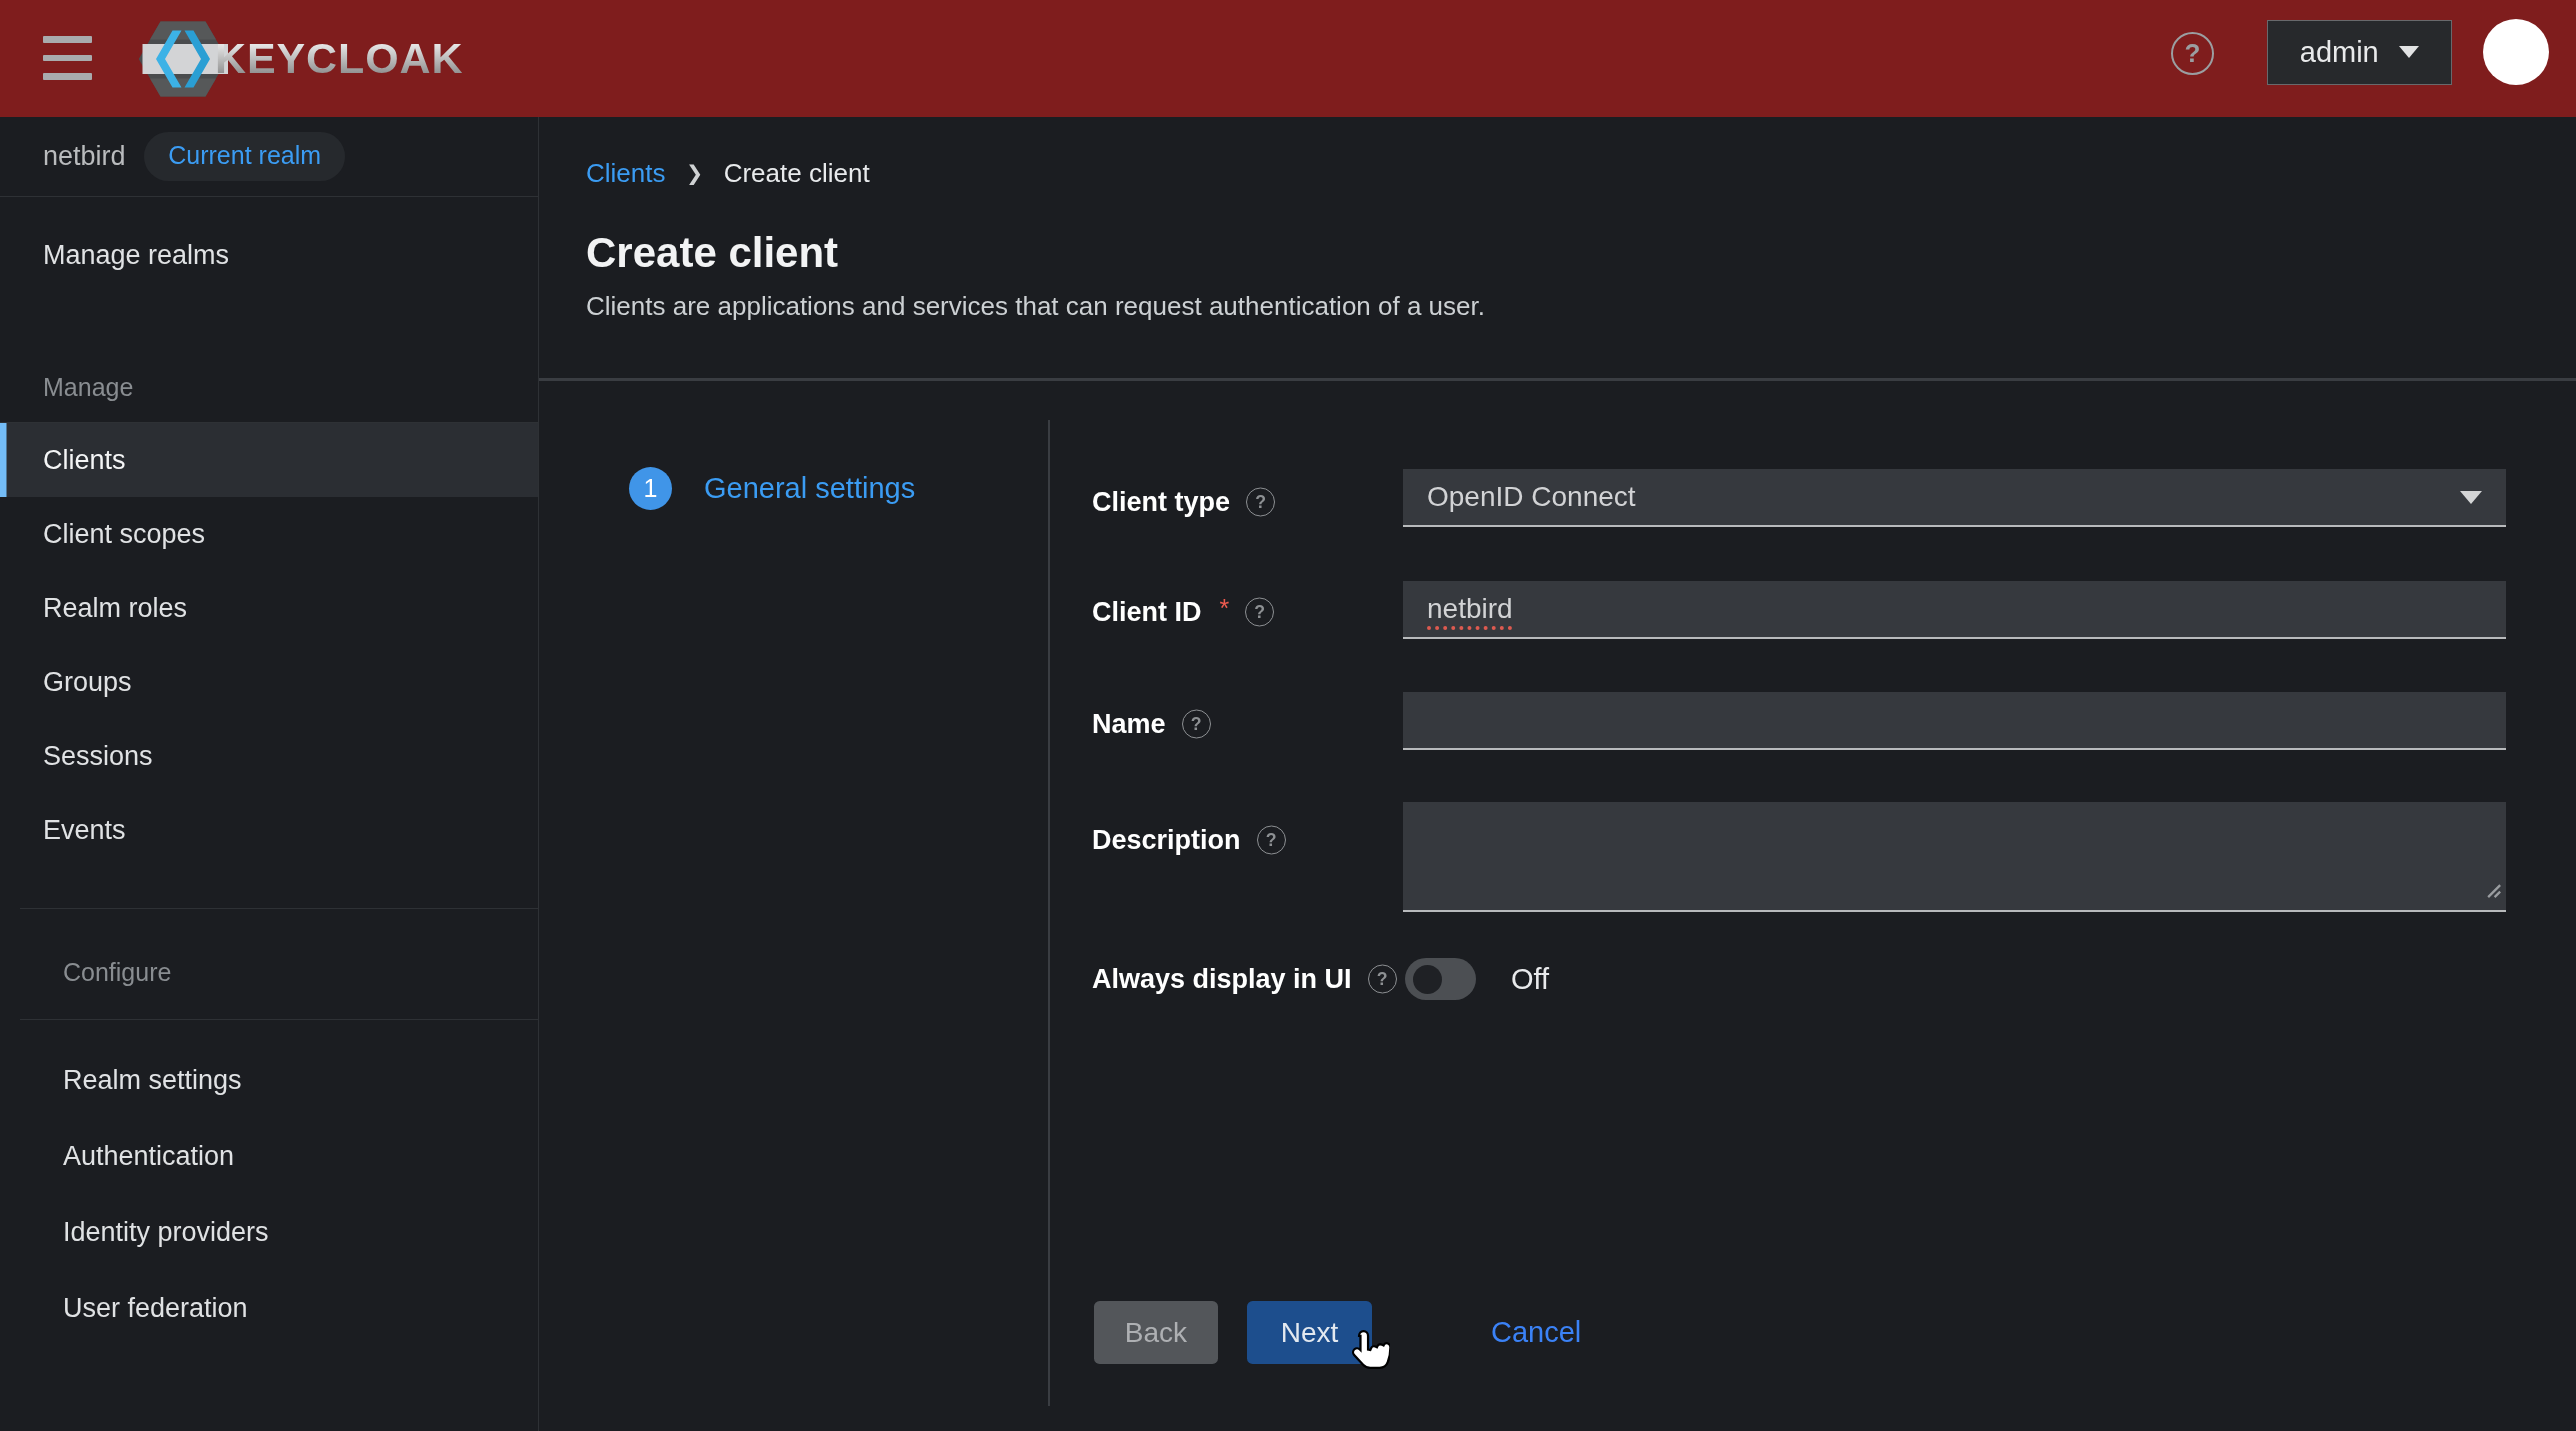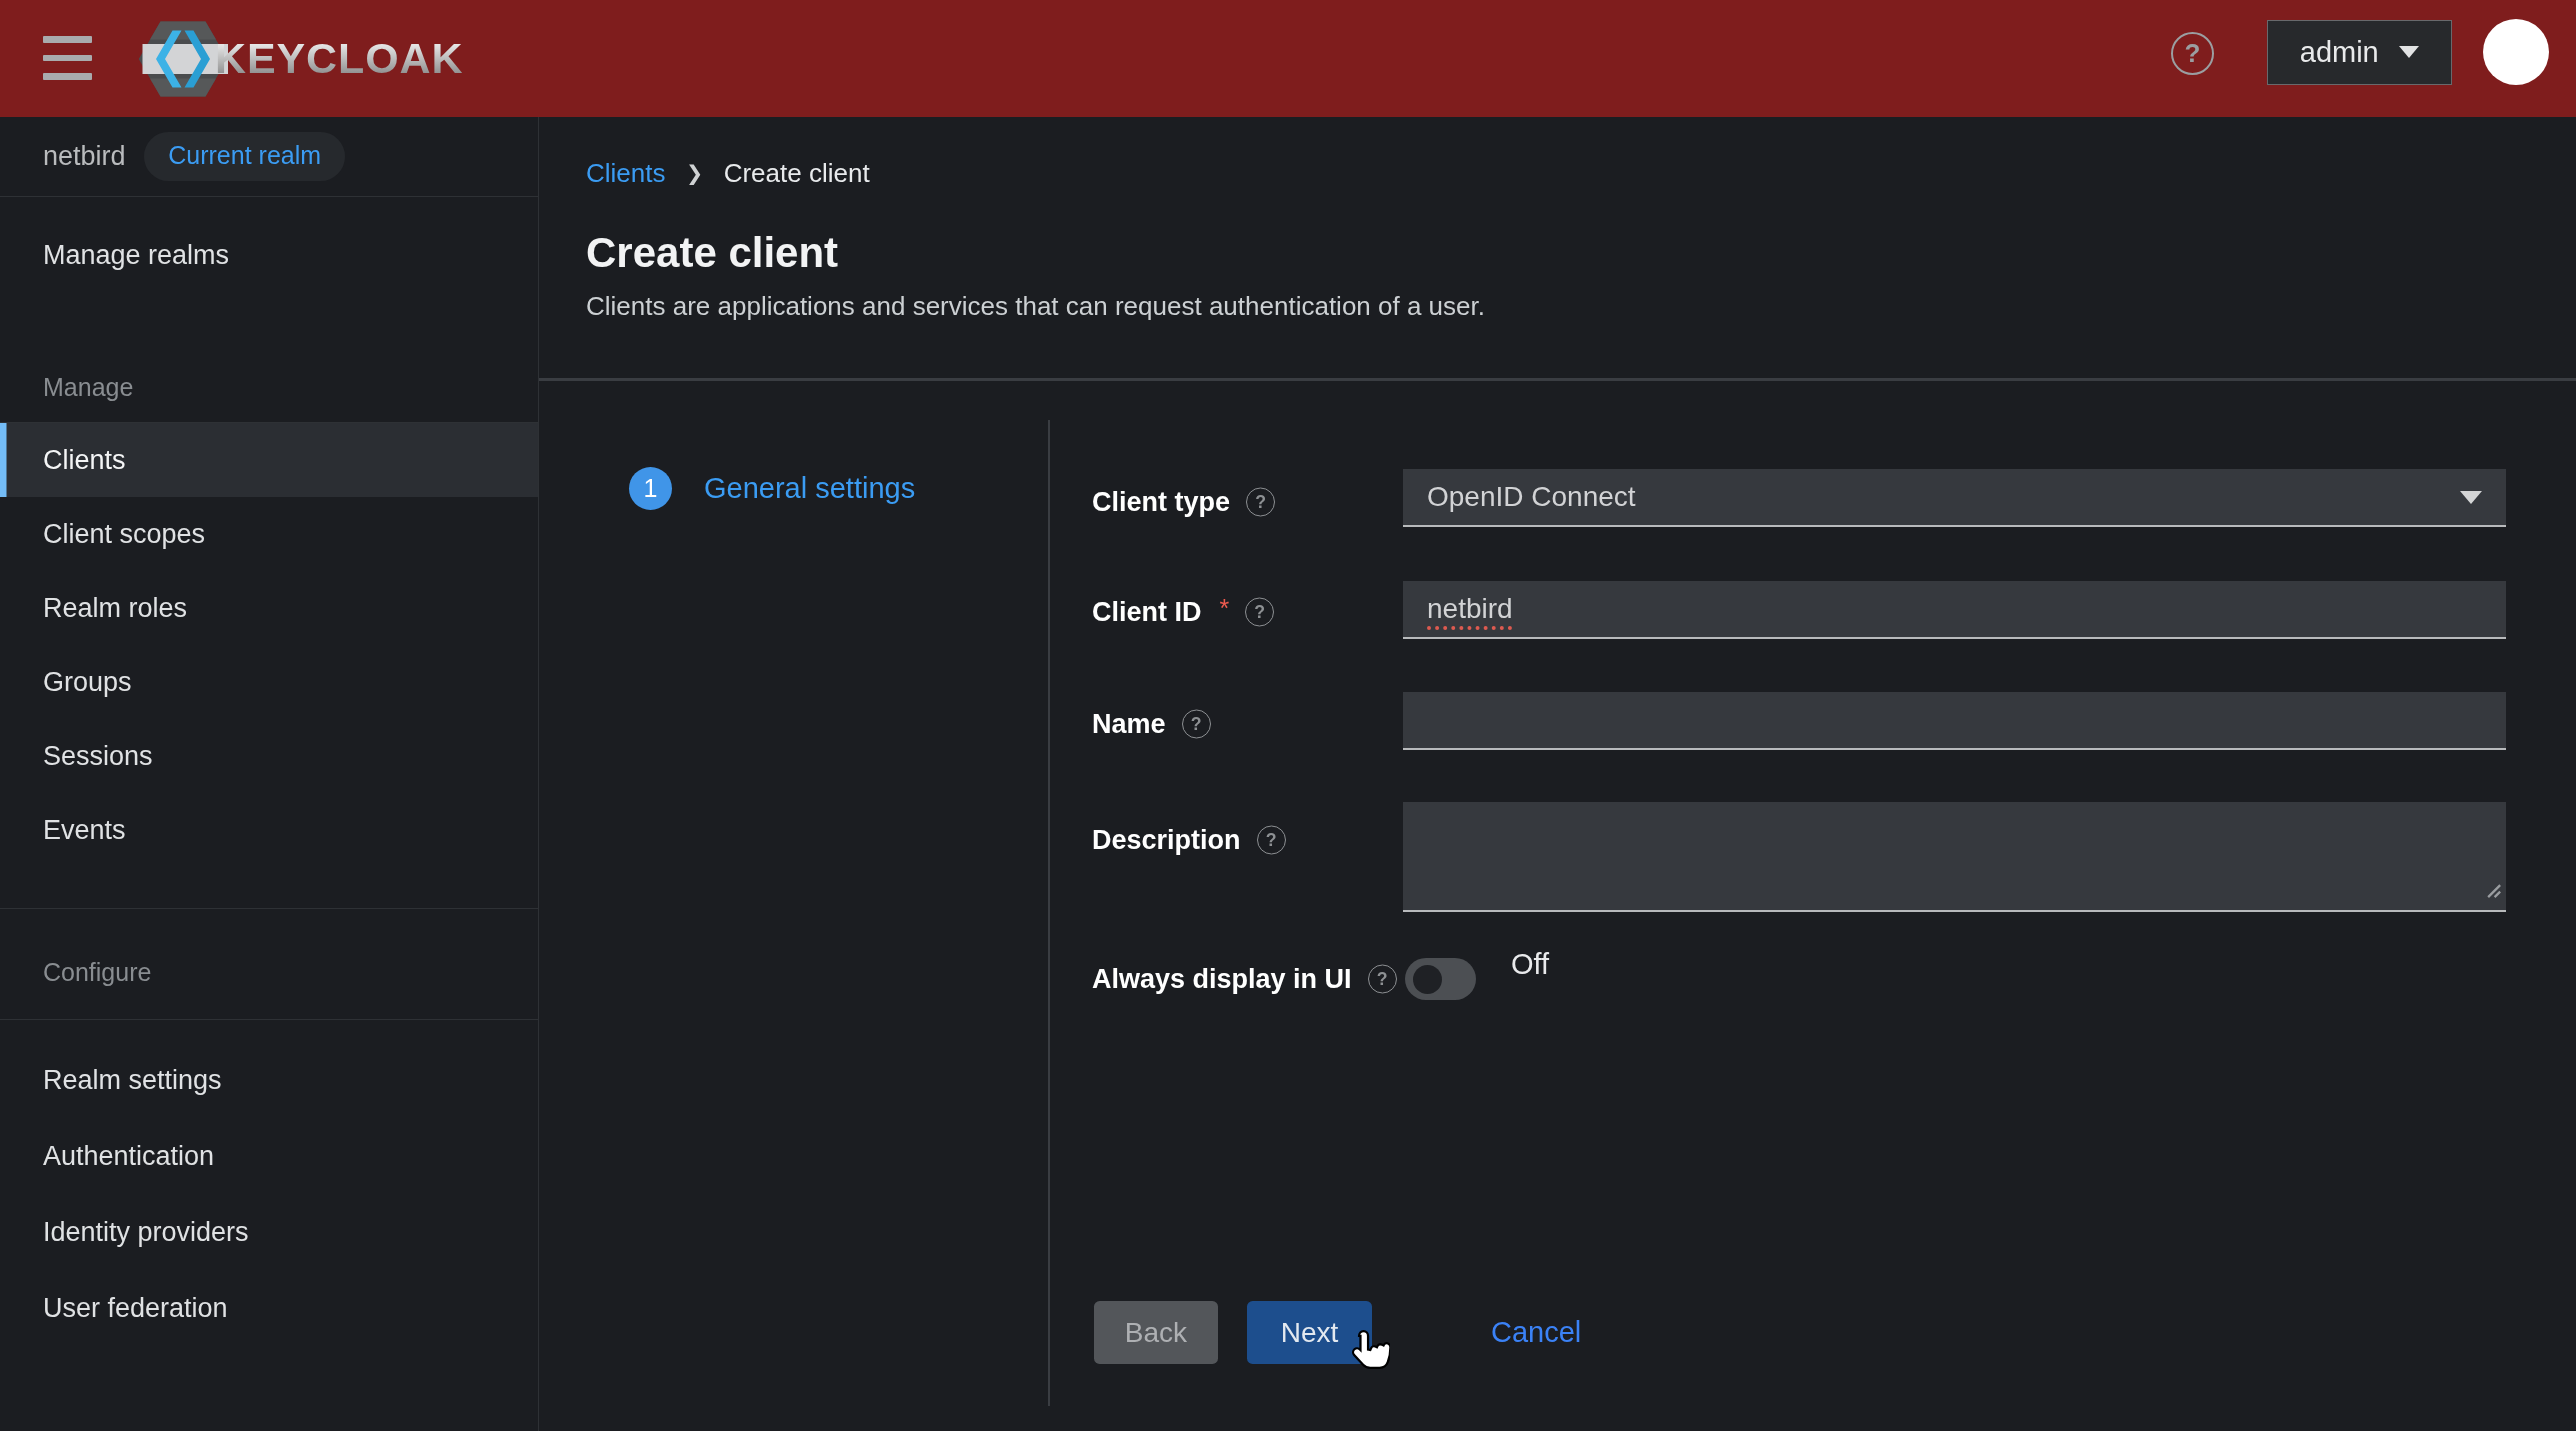--- a/index.html
+++ b/index.html
@@ -31,21 +31,21 @@
   .realm-row { height:80px; border-bottom:0.9px solid #2e3135; display:flex; align-items:center; padding-left:43px; }
   .realm-name { color:#b9bbbd; font-size:27px; }
   .realm-badge { margin-left:18.7px; background:#26292d; color:#3b9cf3; font-size:25px;
                  padding:9.3px 24px 11.2px; border-radius:28px; cursor:pointer; }
   .side-item { height:74px; display:flex; align-items:center; padding-left:43px;
                color:#e0e2e4; font-size:27px; cursor:pointer; }
   .side-item.first { margin-top:20.5px; height:75px; }
   .side-item.selected { background:#2b2e33; box-shadow:inset 6.5px 0 0 #73bcf7; color:#f4f5f6; }
   .group-label { color:#898d91; font-size:25px; line-height:28px; }
   .glabel-manage { margin-top:67px; padding:13px 0 21.5px 43px; border-bottom:0.9px solid #2e3135; }
-  .configure-wrap { margin-top:41px; border-top:0.9px solid #2e3135; }
+  .configure-wrap { margin-top:41px; border-top:0.9px solid #2e3135;margin-left:20px; }
   .glabel-configure { padding:49px 0 33px 43px; border-bottom:0.9px solid #2e3135; }
   .configure-list { padding-top:22.4px; }
   .configure-list .side-item { height:76px; }
 
   
   .page-header { position:absolute; left:539px; top:117px; width:2037px; height:264px;
                  padding:40px 0 0 47px; border-bottom:3.7px solid #3a3d42; }
   .breadcrumb { display:flex; align-items:center; gap:20.5px; font-size:26px; line-height:32px; }
   .breadcrumb .link { color:#3b9cf3; cursor:pointer; }
   .breadcrumb .chev { color:#cfd1d3; font-size:20.5px; }
@@ -77,21 +77,21 @@
                  width:100%; font-family:"Liberation Sans", sans-serif; }
   .spellcheck { text-decoration-line:underline; text-decoration-style:dotted; text-decoration-color:#dd5a50;
                 text-decoration-thickness:3.7px; text-underline-offset:8.4px; }
   .textarea { align-items:flex-start; padding-top:13px; position:absolute; }
   .resize-handle { position:absolute; right:3.7px; bottom:3.7px; cursor:nwse-resize; }
   .select-caret { width:0; height:0; border-left:11.2px solid transparent; border-right:11.2px solid transparent;
                   border-top:13px solid #d4d5d6; }
   .toggle { position:absolute; left:313px; top:573px; width:71px; height:42px; background:#4c4f53;
             border-radius:21.5px; cursor:pointer; }
   .toggle .knob { position:absolute; left:7.5px; top:6.5px; width:29px; height:29px; border-radius:50%; background:#1f2125; }
-  .toggle-state { position:absolute; left:419px; top:558px; height:42px; display:flex; align-items:center;
+  .toggle-state { position:absolute; left:419px; top:573px; height:42px; display:flex; align-items:center;
                   color:#e9eaec; font-size:29px; }
 
   .btn { position:absolute; top:916px; height:63px; border:none; border-radius:5.6px; font-size:28px;
          font-family:"Liberation Sans", sans-serif; cursor:pointer; }
   .btn-back { left:1.9px; width:124px; background:#53565a; color:#aeb0b3; }
   .btn-next { left:155px; width:125px; background:#1d4e8d; color:#e3e9f0; }
   .link-cancel { position:absolute; left:399px; top:916px; height:63px; display:flex; align-items:center;
                  color:#3b82f6; font-size:29px; cursor:pointer; background:none; border:none;
                  font-family:"Liberation Sans", sans-serif; }
   .cursor { position:absolute; left:1345px; top:1329px; width:45px; height:52px; pointer-events:none; }

